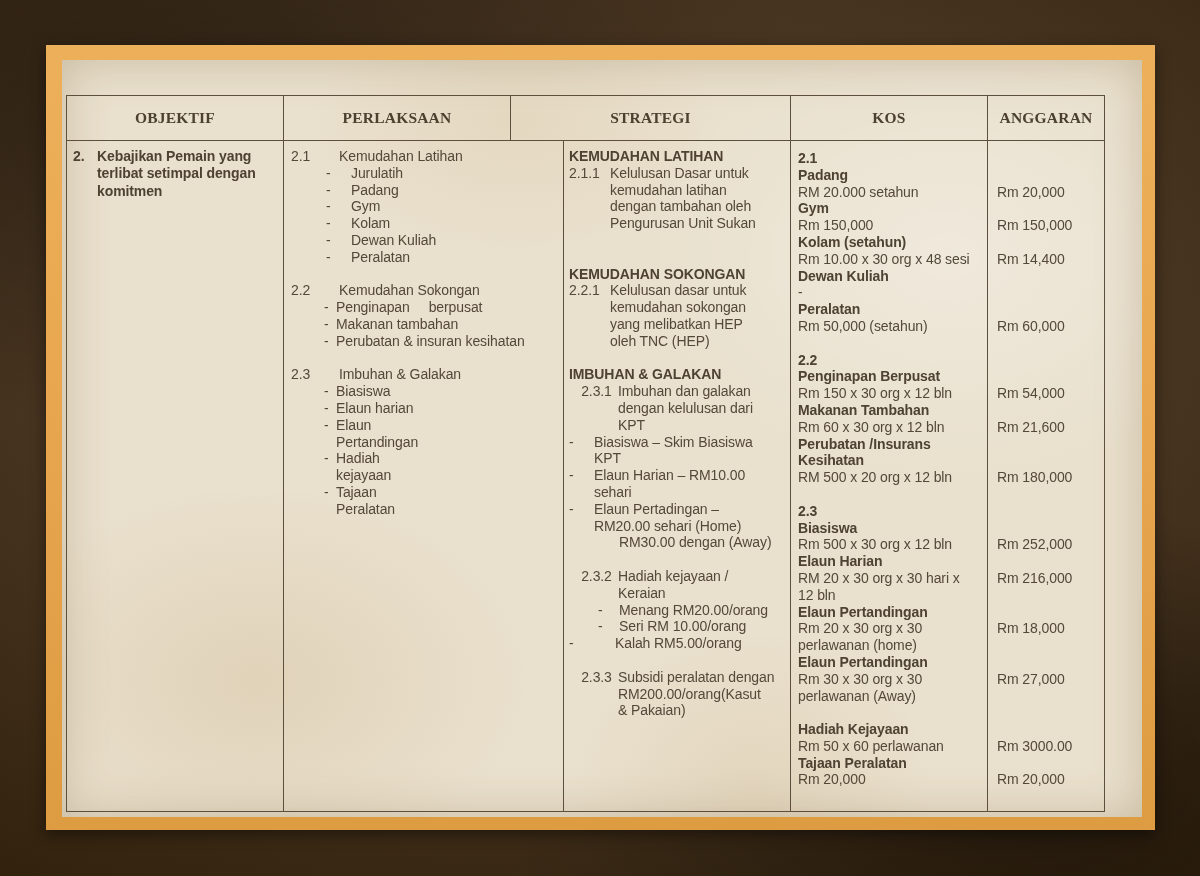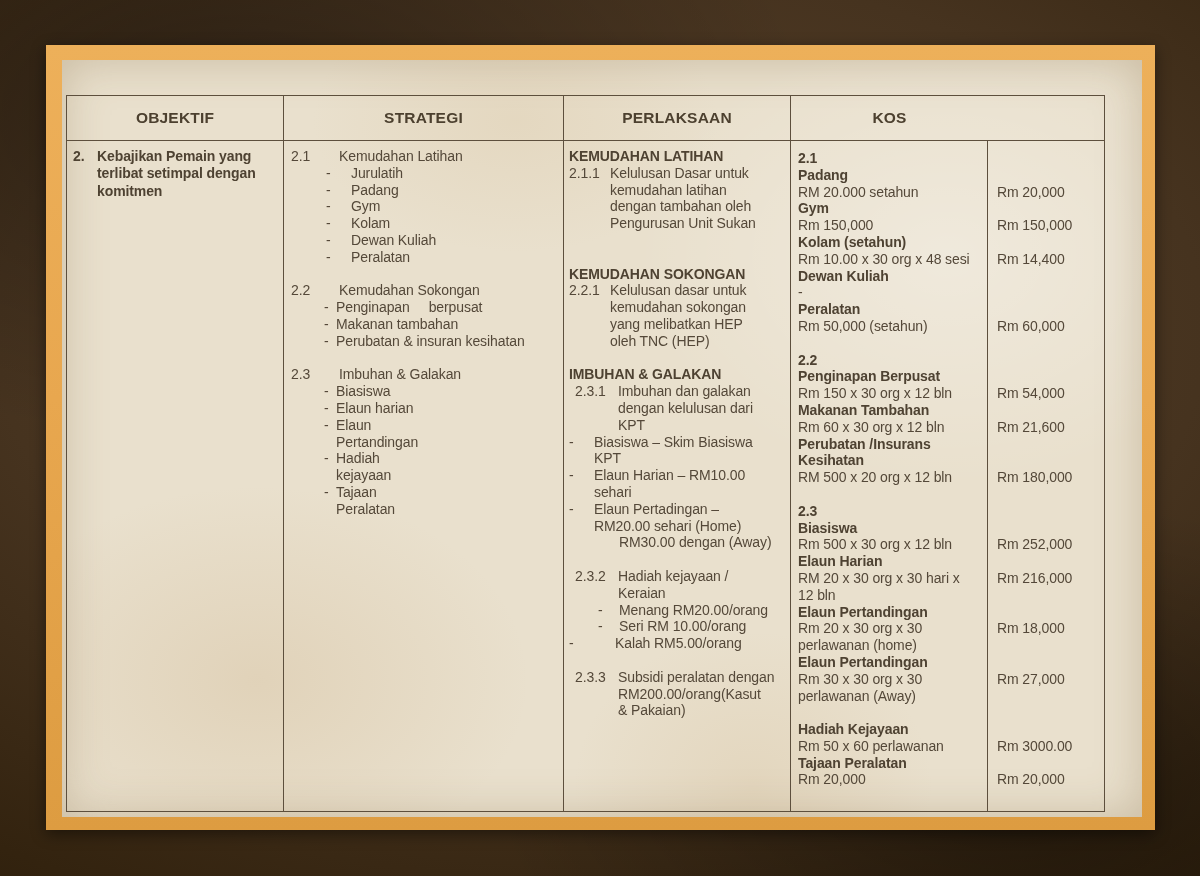--- a/index.html
+++ b/index.html
@@ -22,21 +22,21 @@
       radial-gradient(420px 300px at 18% 82%, rgba(191,156,106,.20), transparent 65%),
       radial-gradient(520px 380px at 82% 26%, rgba(255,255,255,.30), transparent 60%),
       radial-gradient(340px 220px at 42% 8%, rgba(210,186,146,.22), transparent 60%),
       radial-gradient(300px 260px at 64% 96%, rgba(199,168,120,.18), transparent 60%),
       #e9e0cd;
     box-shadow:inset 0 0 46px rgba(118,88,48,.28);}
 
   
   .table{position:absolute;left:4px;top:35px;width:1039px;height:717px;
     border:1px solid #5d4f3d;box-sizing:border-box;color:#544839;}
-  .hrow{display:flex;height:45px;border-bottom:1px solid #5d4f3d;box-sizing:border-box;}
+  .hrow{display:flex;height:45px;border-bottom:1px solid #5d4f3d;box-sizing:border-box;font-family:Liberation Serif, serif;}
   .brow{display:flex;height:671px;}
   .c1{width:217px;}.c2{width:280px;}.c3{width:227px;}.c4{width:197px;}.c5{width:116px;flex:1;}
   .hcell,.bcell{box-sizing:border-box;}
   .hcell{display:flex;align-items:center;justify-content:center;
     font-weight:bold;font-size:15.5px;letter-spacing:.2px;color:#4c402f;}
   .hcell:not(:last-child),.bcell:not(:last-child){border-right:1px solid #5d4f3d;}
 
   .bcell{overflow:hidden;}
   .cell-obj{padding:7px 0 0 6px;font-weight:bold;letter-spacing:-.3px;}
   .cell-str{padding:7px 0 0 7px;}
@@ -56,42 +56,43 @@
   .o-c{padding-left:24px;}
 
   
   .s-h .num{width:48px;}
   .s-d1{padding-left:35px;}.s-d1 .dash{width:25px;}
   .s-d2{padding-left:33px;}.s-d2 .dash{width:12px;}
   .s-c2{padding-left:45px;}
 
   
   .p-n .num{width:41px;}
-  .p-n2{padding-left:6px;}.p-n2 .num{width:43px;}
+  .p-n2{padding-left:6px;text-align:center;}.p-n2 .num{width:43px;}
   .p-c{padding-left:41px;}
   .p-cm{padding-left:49px;}
   .p-dl .dash{width:25px;}
   .p-cl{padding-left:25px;}
   .p-cx{padding-left:50px;}
   .p-dm{padding-left:29px;}.p-dm .dash{width:21px;}
   .p-dk .dash{width:46px;}
 </style>
 </head>
 <body>
 
 <div class="frame">
   <div class="mat">
     <div class="paper">
       <div class="table">
 
         <div class="hrow">
           <div class="hcell c1">OBJEKTIF</div>
+          <div class="hcell c3">PERLAKSAAN</div>
           <div class="hcell c2">STRATEGI</div>
-          <div class="hcell c3">PERLAKSAAN</div>
           <div class="hcell c4">KOS</div>
+          <div class="hcell c5">ANGGARAN</div>
         </div>
 
         <div class="brow">
           <div class="bcell c1 cell-obj" id="objektif-cell">
               <div class="ln o-h bold"><span class="num">2.</span><span class="txt">Kebajikan Pemain yang</span></div>
               <div class="ln o-c bold"><span class="txt">terlibat setimpal dengan</span></div>
               <div class="ln o-c bold"><span class="txt">komitmen</span></div>
             </div>
           <div class="bcell c2 cell-str" id="strategi-cell">
               <div class="ln s-h"><span class="num">2.1</span><span class="txt">Kemudahan Latihan</span></div>

